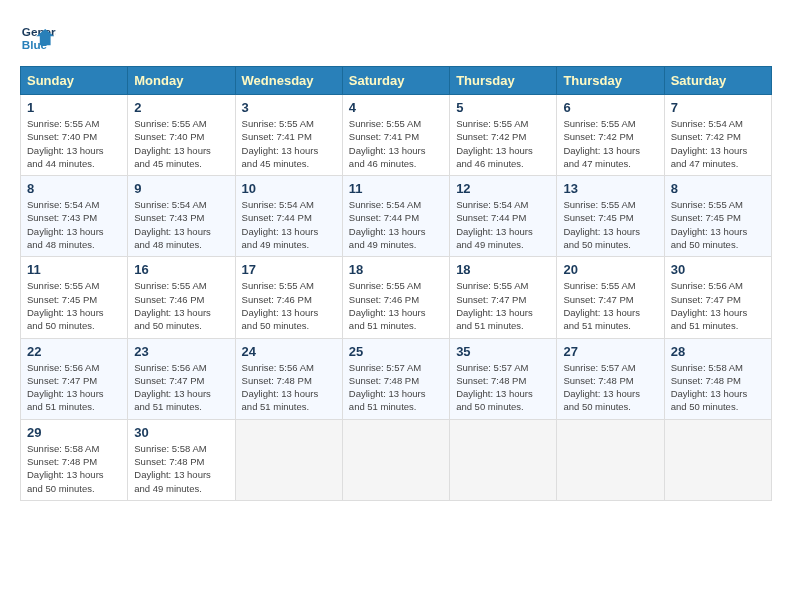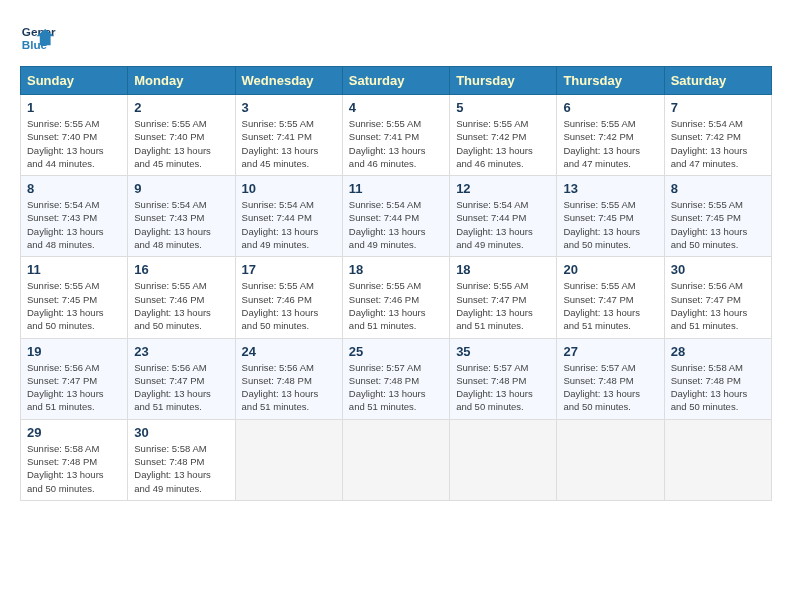--- a/index.html
+++ b/index.html
@@ -258,21 +258,21 @@
         <td>
           <span class="day-number">30</span>
           <div class="cell-text" style="white-space: pre-line;">Sunrise: 5:56 AM
 Sunset: 7:47 PM
 Daylight: 13 hours
 and 51 minutes.</div>
         </td>
       </tr>
       <tr>
         <td>
-          <span class="day-number">19</span>
+          <span class="day-number">22</span>
           <div class="cell-text" style="white-space: pre-line;">Sunrise: 5:56 AM
 Sunset: 7:47 PM
 Daylight: 13 hours
 and 51 minutes.</div>
         </td>
         <td>
           <span class="day-number">23</span>
           <div class="cell-text" style="white-space: pre-line;">Sunrise: 5:56 AM
 Sunset: 7:47 PM
 Daylight: 13 hours

